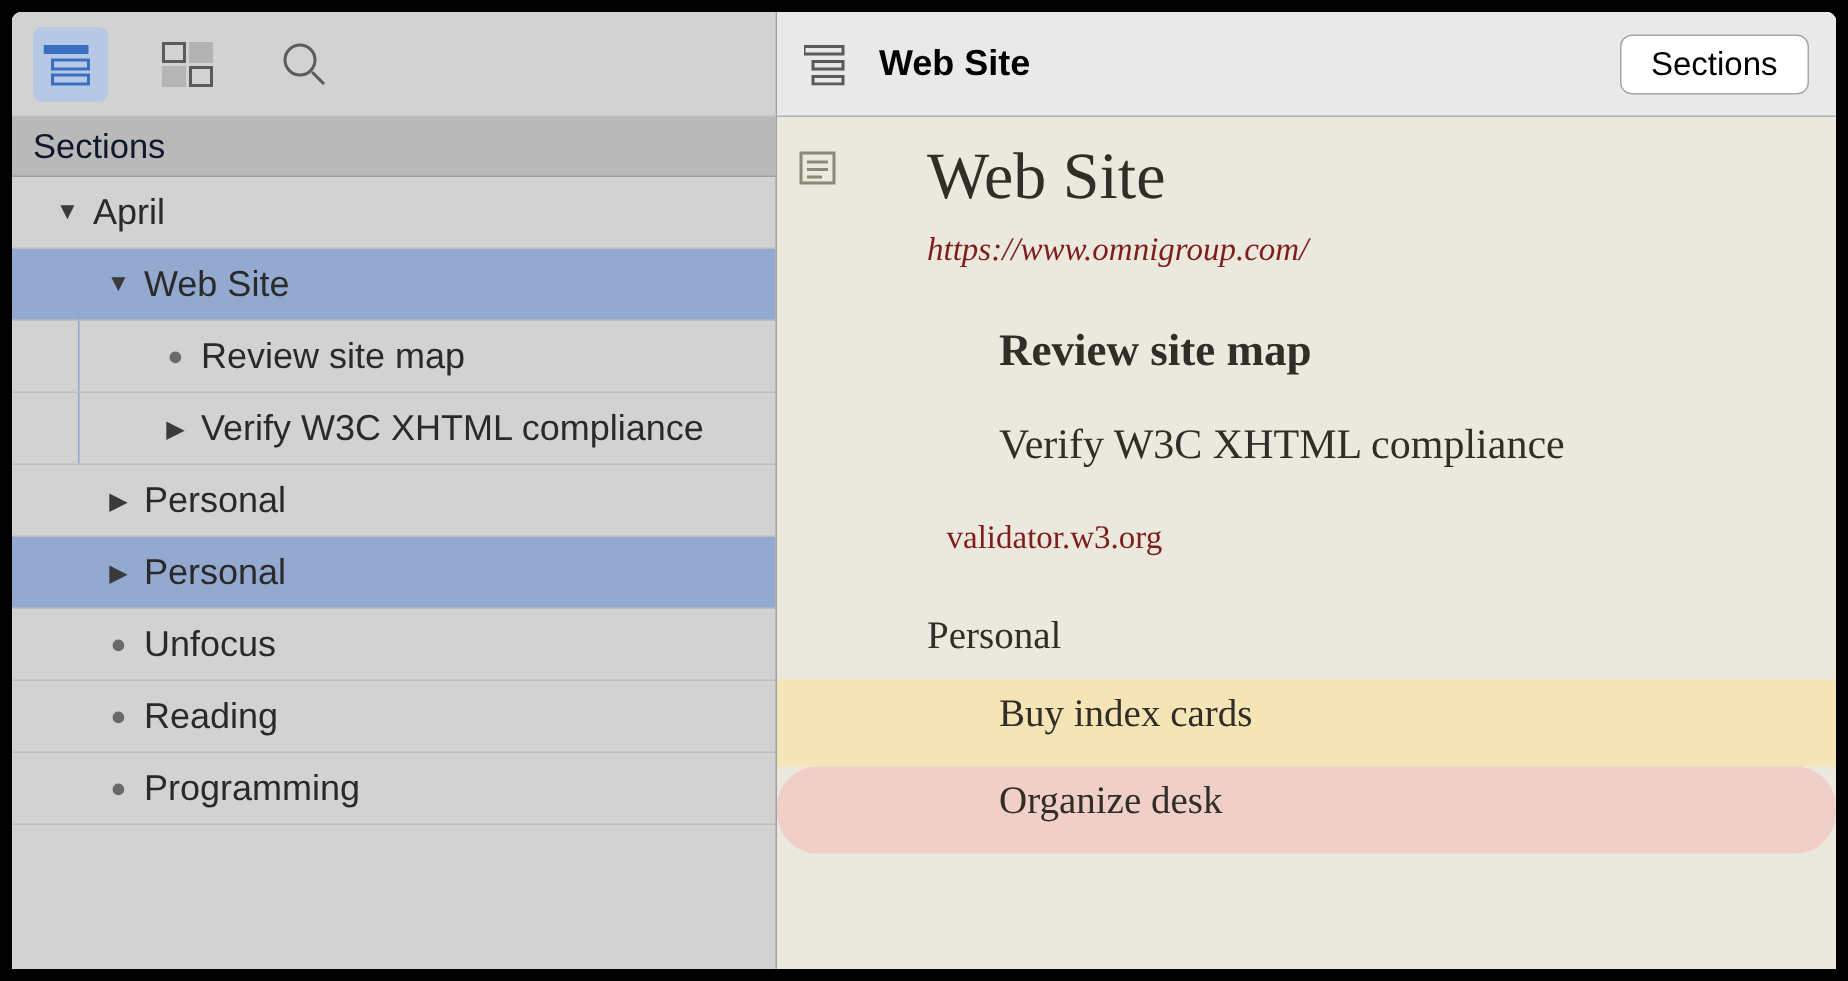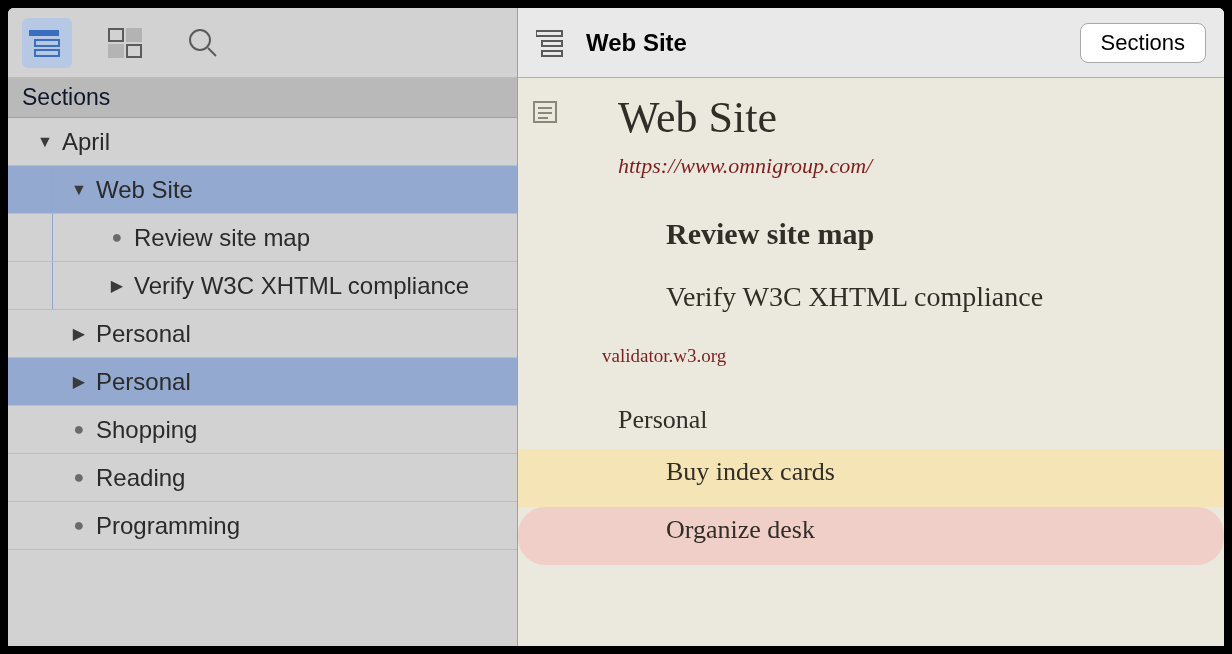--- a/index.html
+++ b/index.html
@@ -149,22 +149,22 @@
     font-size: 30px;
     font-weight: 600;
     padding: 16px 0 16px 148px;
   }
   .h2b {
     font-size: 28px;
     font-weight: 400;
     padding: 14px 0 14px 148px;
   }
   .sublink {
-    font-size: 19px;
-    padding: 18px 0 28px 84px;
+    font-size: 22px;
+    padding: 18px 0 28px 113px;
   }
   .section-label {
     font-size: 26px;
     padding: 10px 0 14px 100px;
   }
   .item-row {
     font-size: 26px;
     padding: 8px 0 20px 148px;
   }
   .bg-yellow { background: #f4e4b6; }
@@ -232,21 +232,21 @@
         <span class="lbl">Personal</span>
       </div>
 
       <div class="row indent-1 selected">
         <span class="disclosure">▶</span>
         <span class="lbl">Personal</span>
       </div>
 
       <div class="row indent-1">
         <span class="bullet">●</span>
-        <span class="lbl">Shopping</span>
+        <span class="lbl">Unfocus</span>
       </div>
 
       <div class="row indent-1">
         <span class="bullet">●</span>
         <span class="lbl">Reading</span>
       </div>
 
       <div class="row indent-1">
         <span class="bullet">●</span>
         <span class="lbl">Programming</span>

